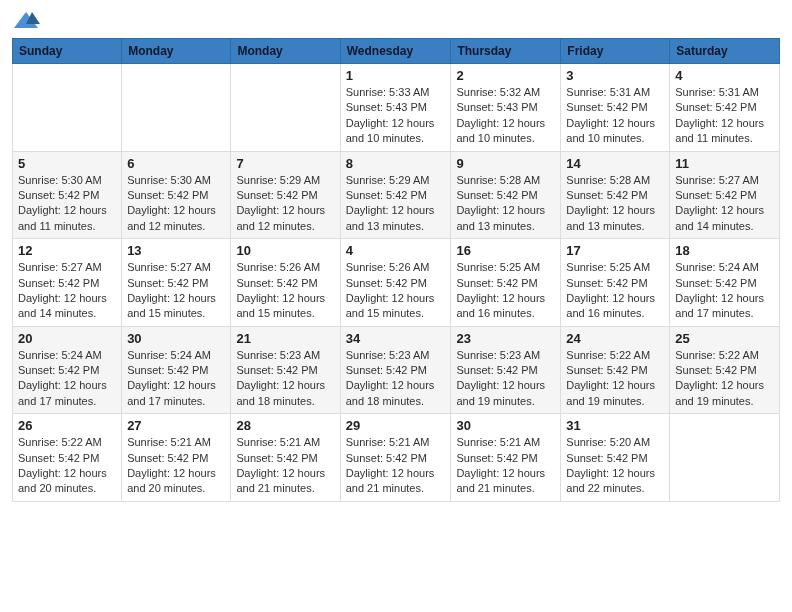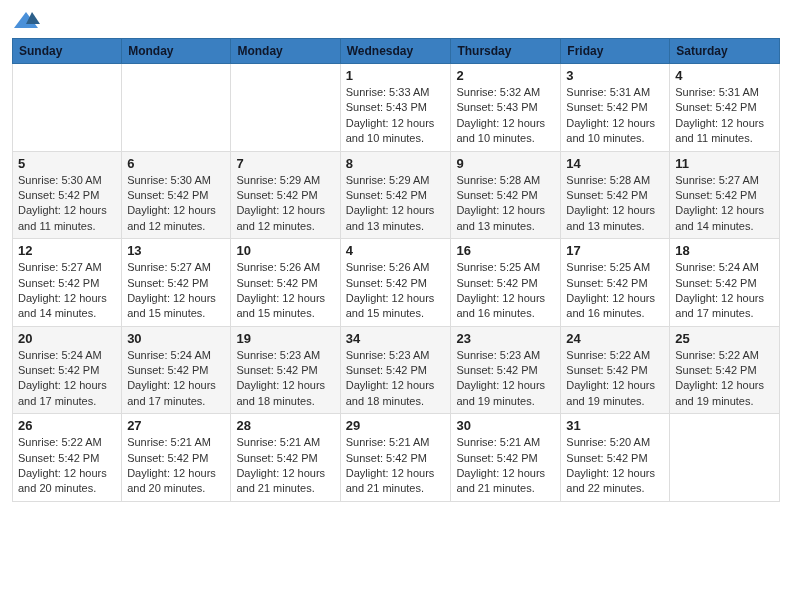--- a/index.html
+++ b/index.html
@@ -260,21 +260,21 @@
 and 17 minutes.</div>
           </td>
           <td>
             <div class="day-num">30</div>
             <div class="day-info" style="white-space: pre-line;">Sunrise: 5:24 AM
 Sunset: 5:42 PM
 Daylight: 12 hours
 and 17 minutes.</div>
           </td>
           <td>
-            <div class="day-num">19</div>
+            <div class="day-num">21</div>
             <div class="day-info" style="white-space: pre-line;">Sunrise: 5:23 AM
 Sunset: 5:42 PM
 Daylight: 12 hours
 and 18 minutes.</div>
           </td>
           <td>
             <div class="day-num">34</div>
             <div class="day-info" style="white-space: pre-line;">Sunrise: 5:23 AM
 Sunset: 5:42 PM
 Daylight: 12 hours

